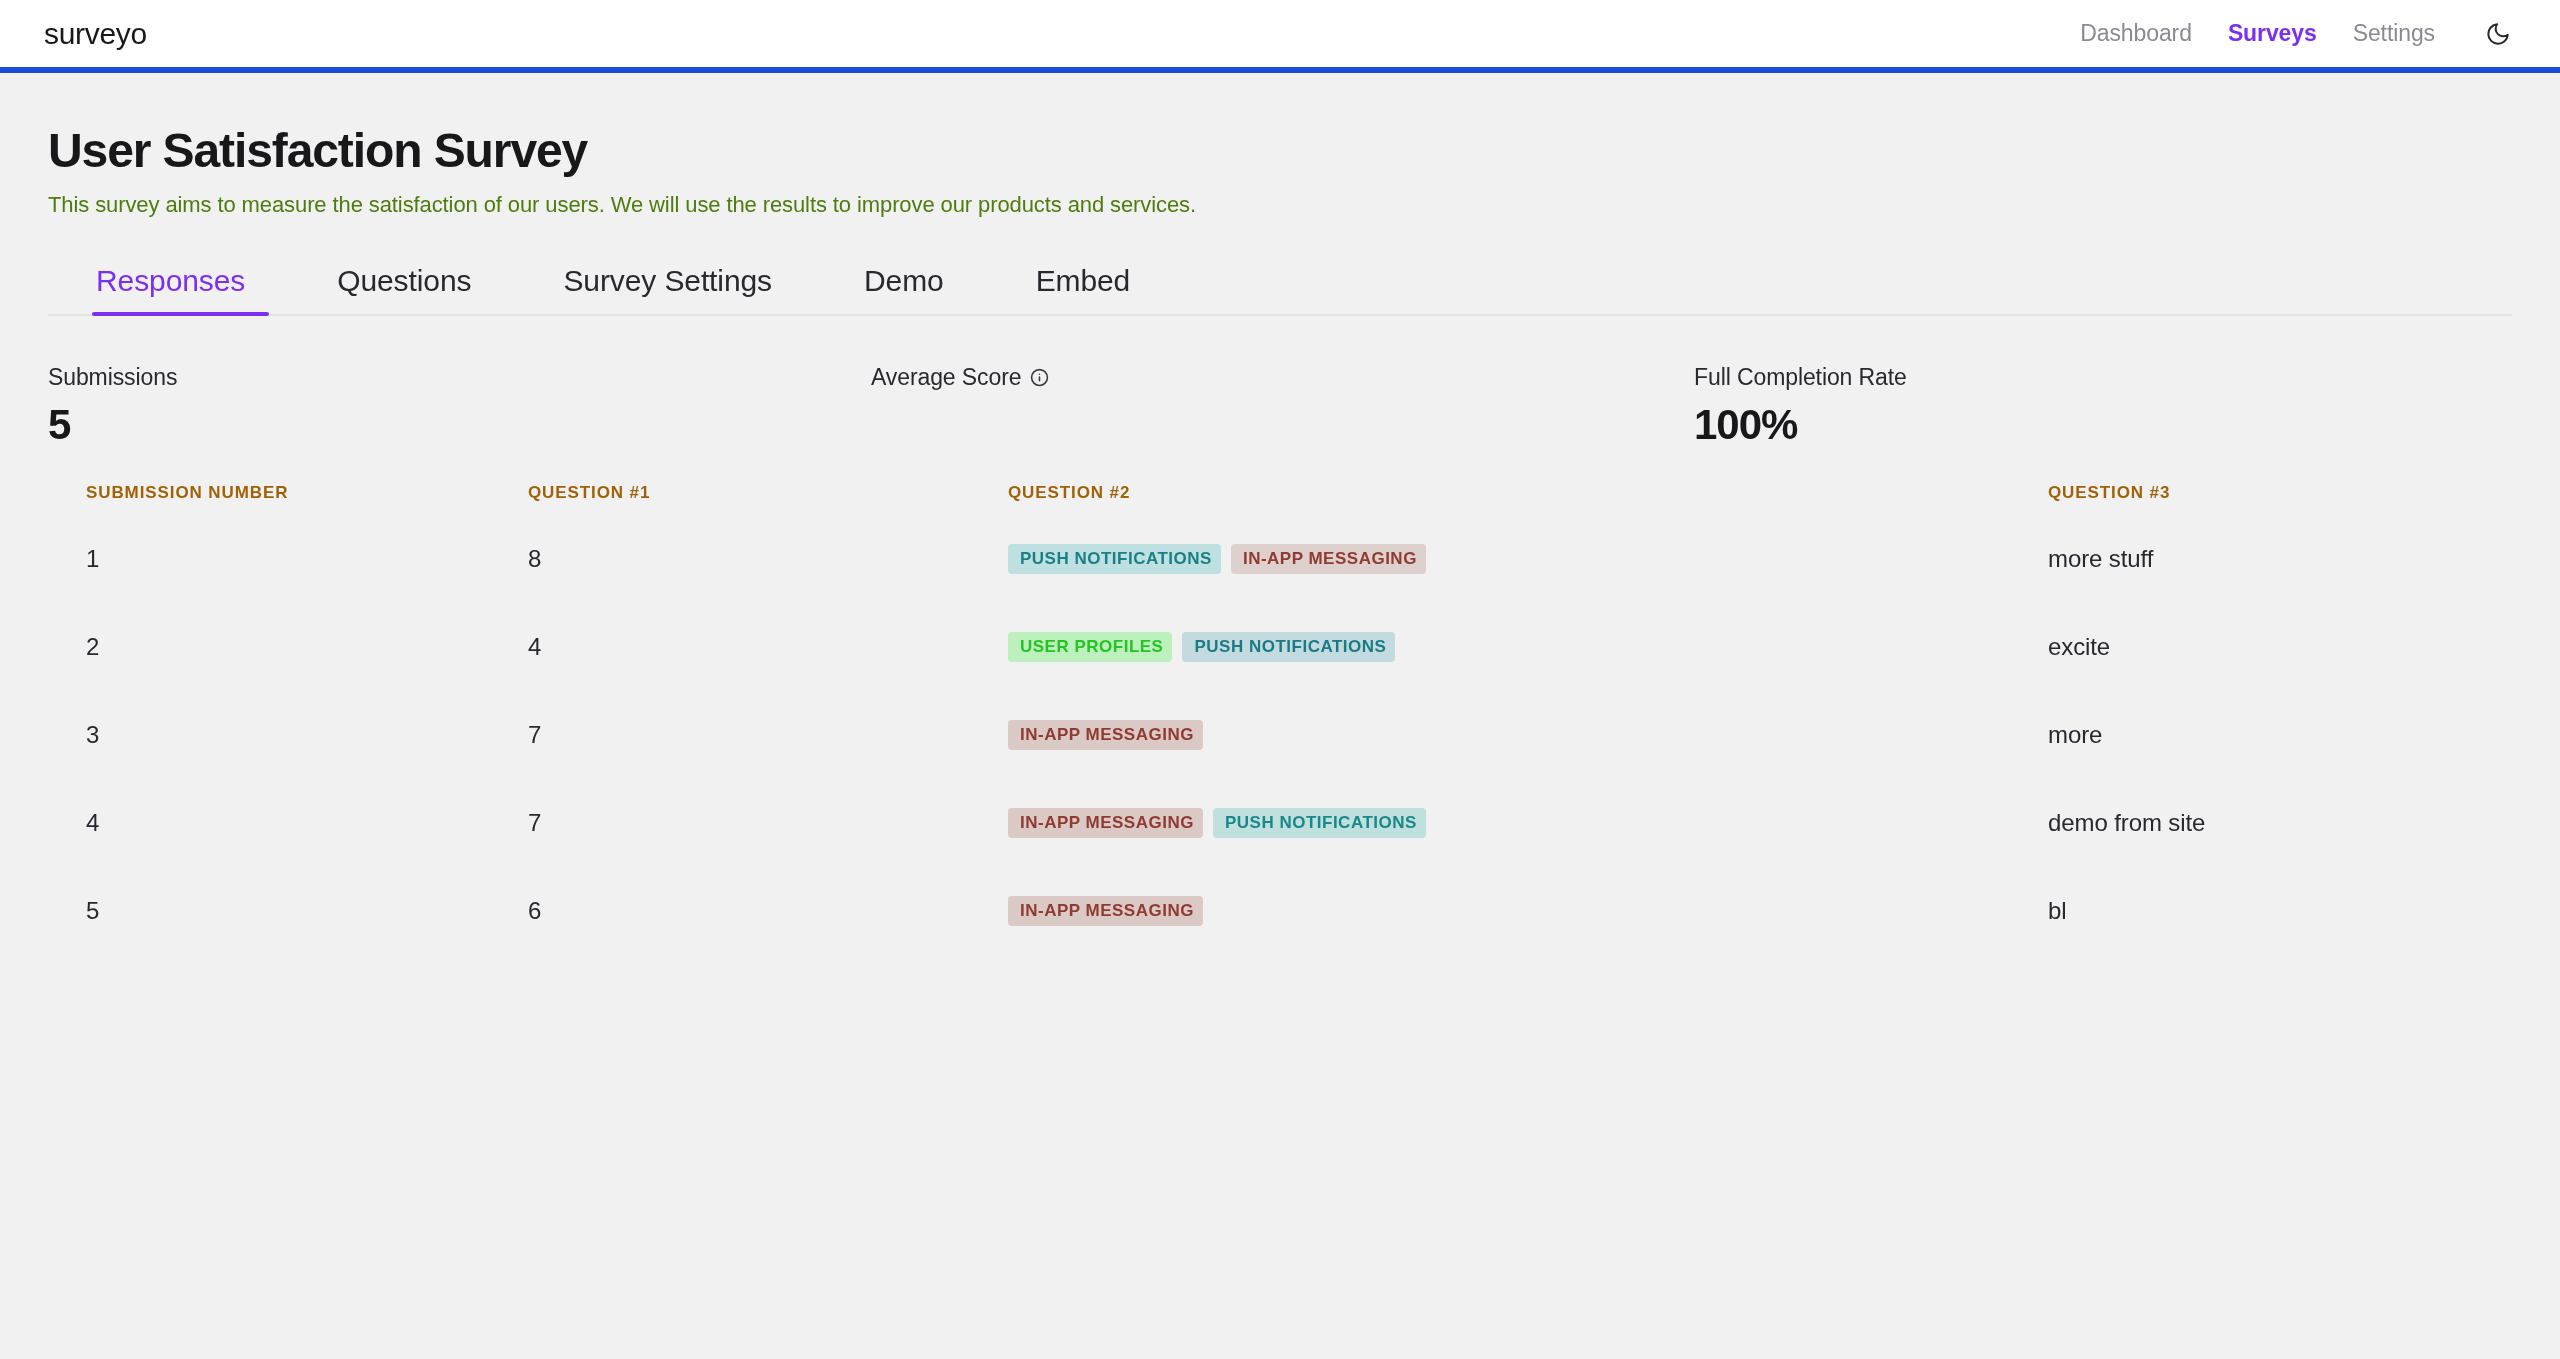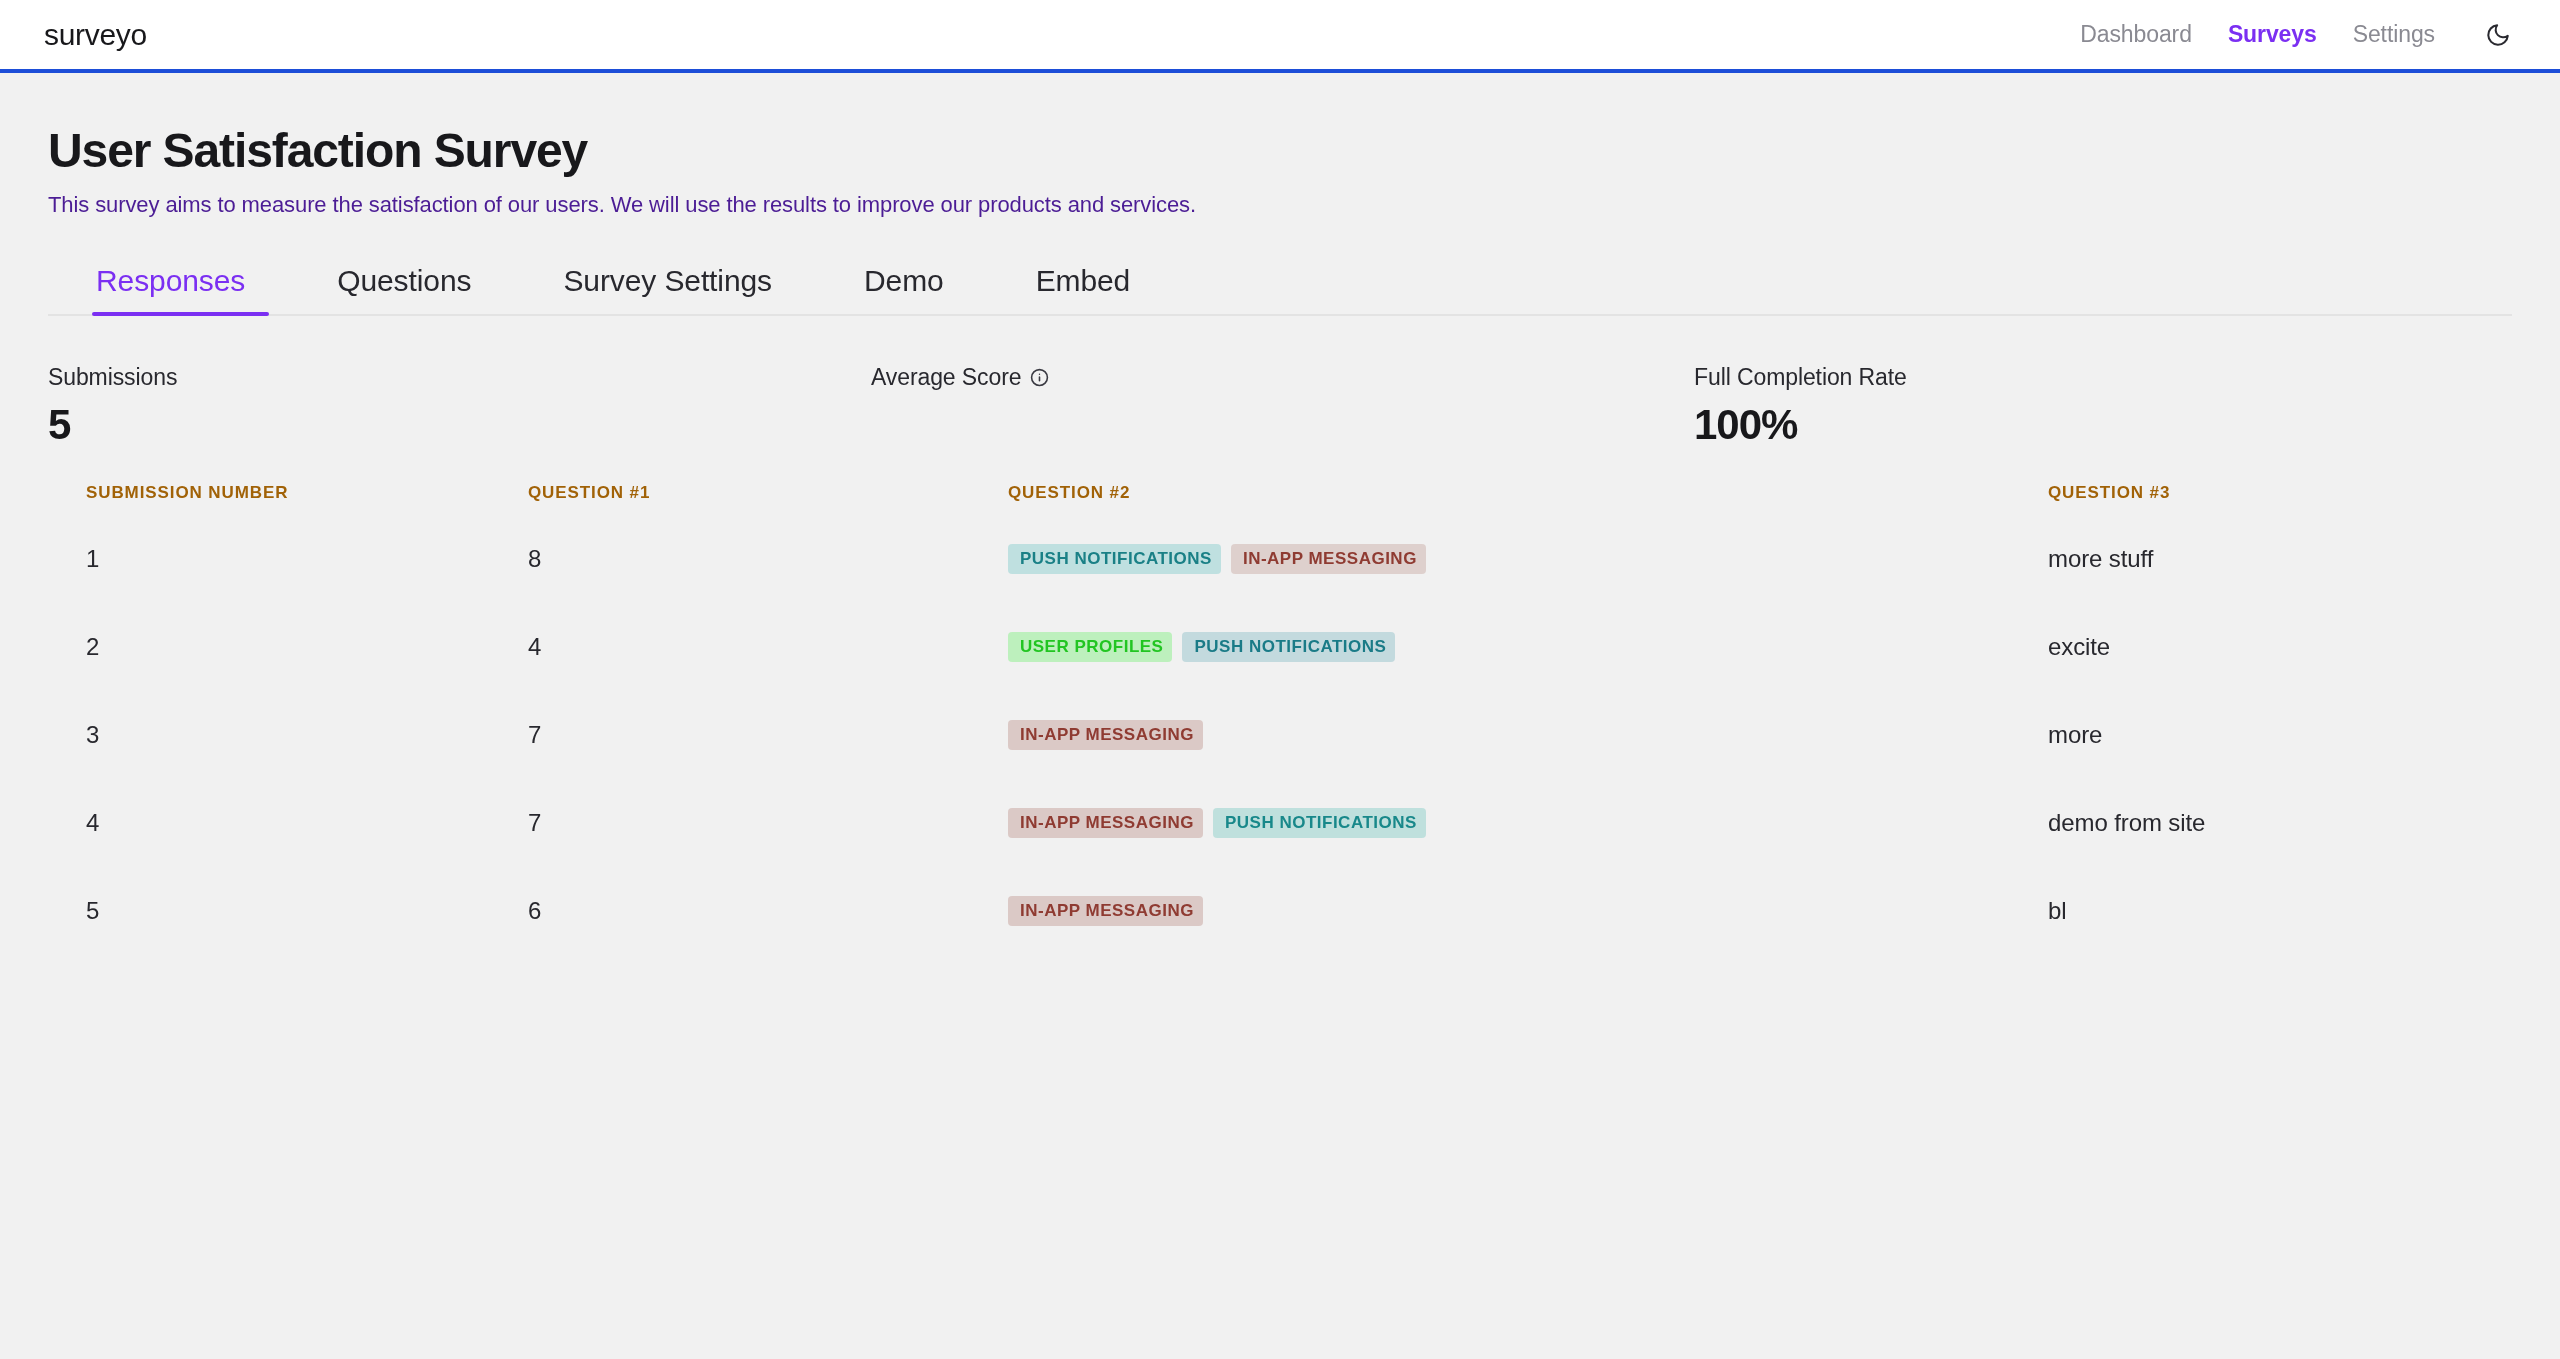--- a/index.html
+++ b/index.html
@@ -9,21 +9,21 @@
     height: 1359px;
     background: #f1f1f1;
     font-family: "Liberation Sans", sans-serif;
     -webkit-font-smoothing: antialiased;
   }
 
   
   .navbar {
     height: 73px;
     background: #ffffff;
-    border-bottom: 4px solid #1d4ed8;
+    border-bottom: 6px solid #1d4ed8;
     display: flex;
     align-items: center;
     justify-content: space-between;
     padding: 0 45px 0 44px;
   }
 
   .brand {
     font-size: 30px;
     color: #18181b;
     letter-spacing: -0.3px;
@@ -65,21 +65,21 @@
   .page-title {
     font-size: 48px;
     font-weight: 700;
     color: #18181b;
     letter-spacing: -1.1px;
     margin-top: 50px;
   }
 
   .page-desc {
     font-size: 22px;
-    color: #4c1d95;
+    color: #4d7c0f;
     margin-top: 14px;
     letter-spacing: -0.1px;
   }
 
   
   .tabs {
     display: flex;
     align-items: flex-end;
     gap: 0;
     margin-top: 36px;

